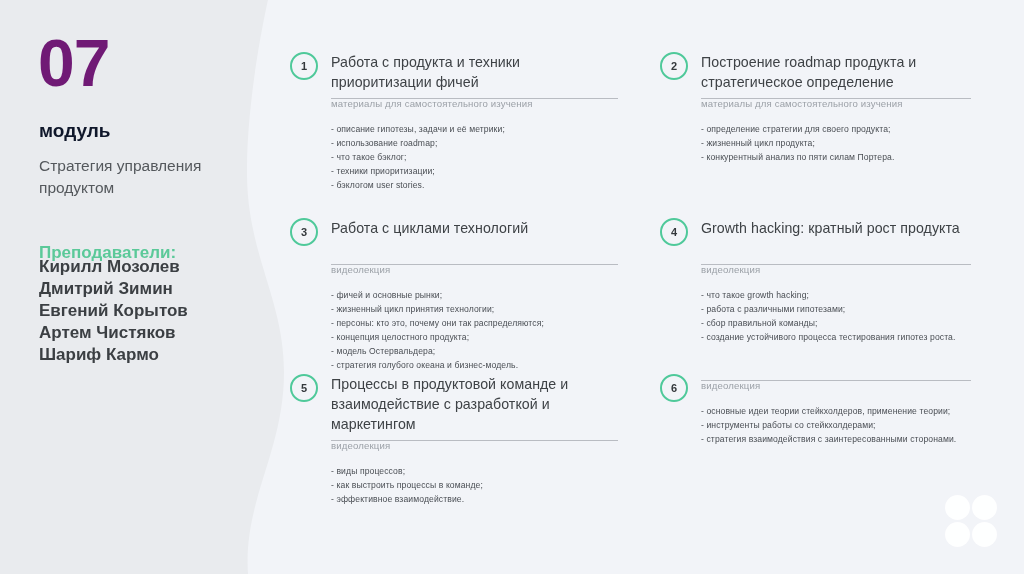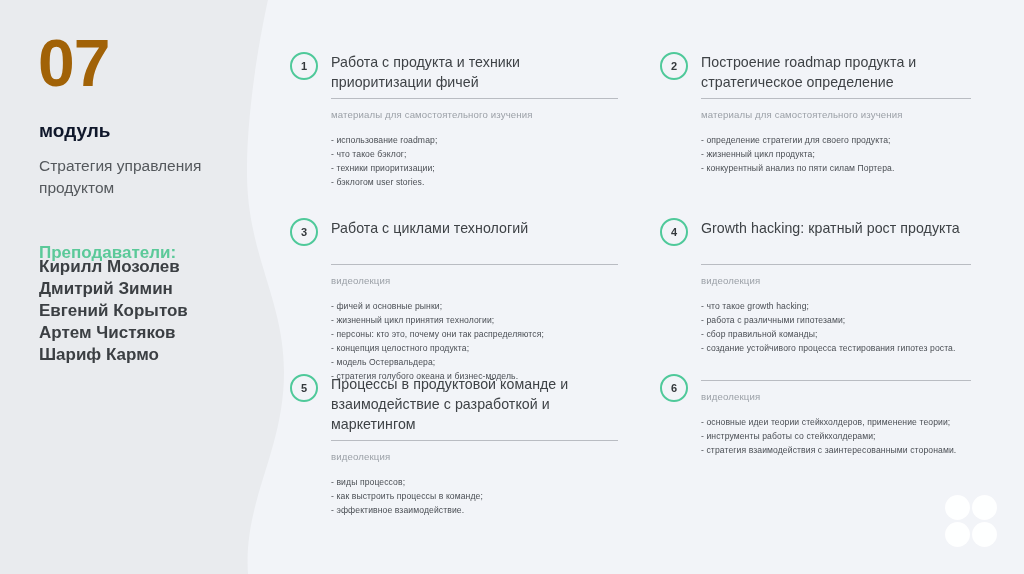--- a/index.html
+++ b/index.html
@@ -38,21 +38,21 @@
     top: 0;
     width: 230px;
     height: 574px;
   }
   .module-number {
     position: absolute;
     left: 0;
     top: 30px;
     font-size: 66px;
     font-weight: bold;
-    color: #a16207;
+    color: #701a75;
     letter-spacing: -1px;
     line-height: 1;
   }
   .module-word {
     position: absolute;
     left: 1px;
     top: 121px;
     font-size: 19px;
     font-weight: bold;
     color: #0f172a;
@@ -137,21 +137,20 @@
   }
   .card-title.two-line { width: 290px; }
   .divider {
     margin-top: 6px;
     height: 1px;
     background: #b9bcc2;
     width: 287px;
   }
   .card.col-right .divider { width: 270px; }
   .card-kind {
-    margin-top: 11px;
     font-size: 9.6px;
     color: #9ba0a7;
     letter-spacing: 0.15px;
     line-height: 1;
   }
   .bullets {
     margin-top: 13px;
   }
   .bullet {
     font-size: 8.6px;
@@ -213,20 +212,21 @@
 
   <div class="content">
 
     <div class="card col-left row-1">
       <div class="badge">1</div>
       <div class="card-body">
         <div class="card-title two-line">Работа с продукта и техники приоритизации фичей</div>
         <div class="divider"></div>
         <div class="card-kind">материалы для самостоятельного изучения</div>
         <div class="bullets">
+          <div class="bullet">- описание гипотезы, задачи и её метрики;</div>
           <div class="bullet">- использование roadmap;</div>
           <div class="bullet">- что такое бэклог;</div>
           <div class="bullet">- техники приоритизации;</div>
           <div class="bullet">- бэклогом user stories.</div>
         </div>
       </div>
     </div>
 
     <div class="card col-right row-1">
       <div class="badge">2</div>

